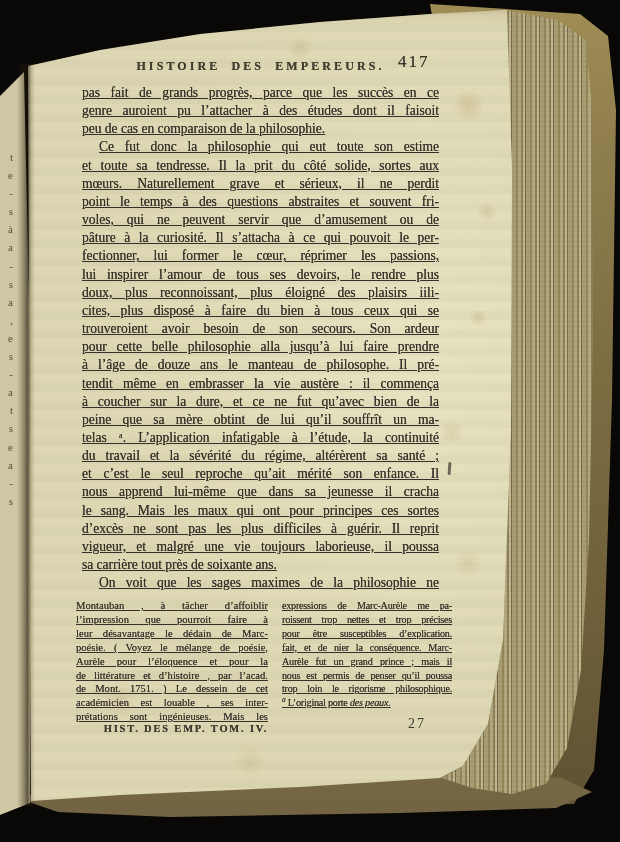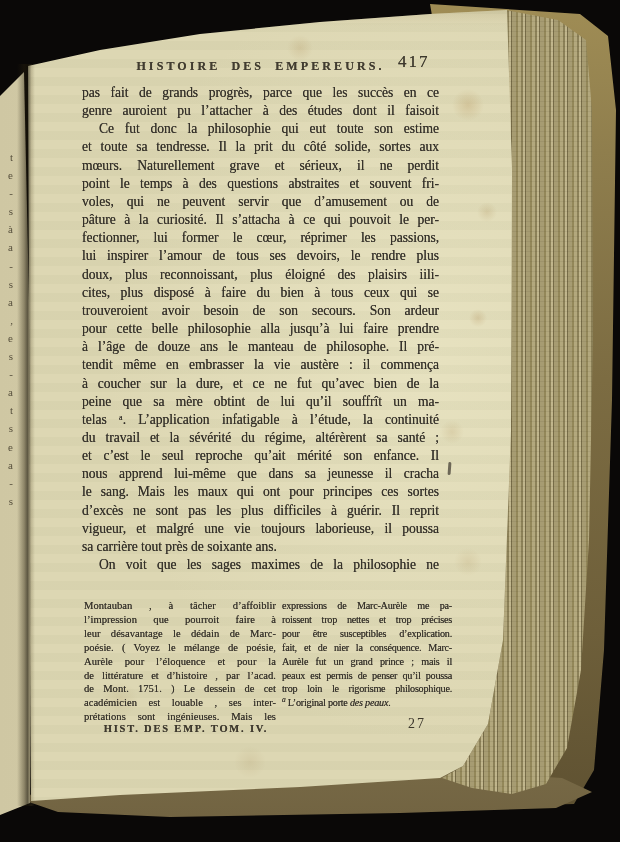--- a/index.html
+++ b/index.html
@@ -60,27 +60,27 @@
   .content{position:absolute;inset:0;z-index:5;color:#35312a;margin-left:24px;}
   .running-title{position:absolute;left:58px;top:59px;width:357px;text-align:center;
     font-size:12px;font-weight:700;letter-spacing:3.1px;word-spacing:5px;color:#413c30;
     text-shadow:0 0 .5px rgba(65,60,48,.8);}
   .folio{position:absolute;left:374px;top:52px;width:44px;text-align:left;
     font-size:17px;color:#3c372c;letter-spacing:2px;text-shadow:0 0 .6px rgba(60,55,44,.7);}
 
   .body-block{position:absolute;left:58px;top:84px;width:357px;
     font-size:13.6px;line-height:18.15px;letter-spacing:-.05px;
     text-shadow:0 0 .5px rgba(53,49,42,.85);}
-  .line{text-align:justify;text-align-last:justify;}
+  .line{text-align:justify;text-align-last:justify;text-decoration:underline;}
   .line.par-end{text-align-last:left;}
   .line.indent{text-indent:17px;}
 
   .fn{position:absolute;top:599px;font-size:10.6px;line-height:13.9px;
     text-shadow:0 0 .4px rgba(53,49,42,.8);}
-  .fn-left{left:60px;width:192px;}
+  .fn-left{left:52px;width:192px;}
   .fn-right{left:258px;width:170px;font-size:10.2px;letter-spacing:-.25px;}
   .fn .line{text-align:justify;text-align-last:justify;}
   .fn .line.no-just{text-align-last:left;}
   .fn sup{font-size:7.5px;vertical-align:super;line-height:0;font-style:italic;}
   .fn em{font-style:italic;}
 
   .sig-line{position:absolute;left:66px;top:723px;width:192px;text-align:center;
     font-size:10.5px;font-weight:700;letter-spacing:1.8px;color:#3e392e;
     text-shadow:0 0 .5px rgba(62,57,46,.8);}
   .sheet-num{position:absolute;left:378px;top:716px;width:30px;text-align:center;
@@ -129,20 +129,21 @@
 
   <div class="content">
 
     <div class="running-title">HISTOIRE DES EMPEREURS.</div>
     <div class="folio">417</div>
 
     <div class="body-block">
 
     <div class="line">pas fait de grands progrès, parce que les succès en ce</div>
         <div class="line">genre auroient pu l’attacher à des études dont il faisoit</div>
+        <div class="line par-end">peu de cas en comparaison de la philosophie.</div>
         <div class="line indent">Ce fut donc la philosophie qui eut toute son estime</div>
         <div class="line">et toute sa tendresse. Il la prit du côté solide, sortes aux</div>
         <div class="line">mœurs. Naturellement grave et sérieux, il ne perdit</div>
         <div class="line">point le temps à des questions abstraites et souvent fri-</div>
         <div class="line">voles, qui ne peuvent servir que d’amusement ou de</div>
         <div class="line">pâture à la curiosité. Il s’attacha à ce qui pouvoit le per-</div>
         <div class="line">fectionner, lui former le cœur, réprimer les passions,</div>
         <div class="line">lui inspirer l’amour de tous ses devoirs, le rendre plus</div>
         <div class="line">doux, plus reconnoissant, plus éloigné des plaisirs iili-</div>
         <div class="line">cites, plus disposé à faire du bien à tous ceux qui se</div>
@@ -177,21 +178,21 @@
       </div>
 
     <div class="fn fn-right">
       <div>
 
       <div class="line">expressions de Marc-Aurèle me pa-</div>
           <div class="line">roissent trop nettes et trop précises</div>
           <div class="line">pour être susceptibles d’explication.</div>
           <div class="line">fait, et de nier la conséquence. Marc-</div>
           <div class="line">Aurèle fut un grand prince ; mais il</div>
-          <div class="line">peaux est permis de penser qu’il poussa</div>
+          <div class="line">nous est permis de penser qu’il poussa</div>
           <div class="line">trop loin le rigorisme philosophique.</div>
         </div>
       <div class="line no-just"><sup>a</sup><span> L’original porte </span><em>des peaux</em><span>.</span></div>
     </div>
 
     <div class="sig-line">HIST. DES EMP. TOM. IV.</div>
     <div class="sheet-num">27</div>
 
     <div class="margin-mark"></div>
   </div>

